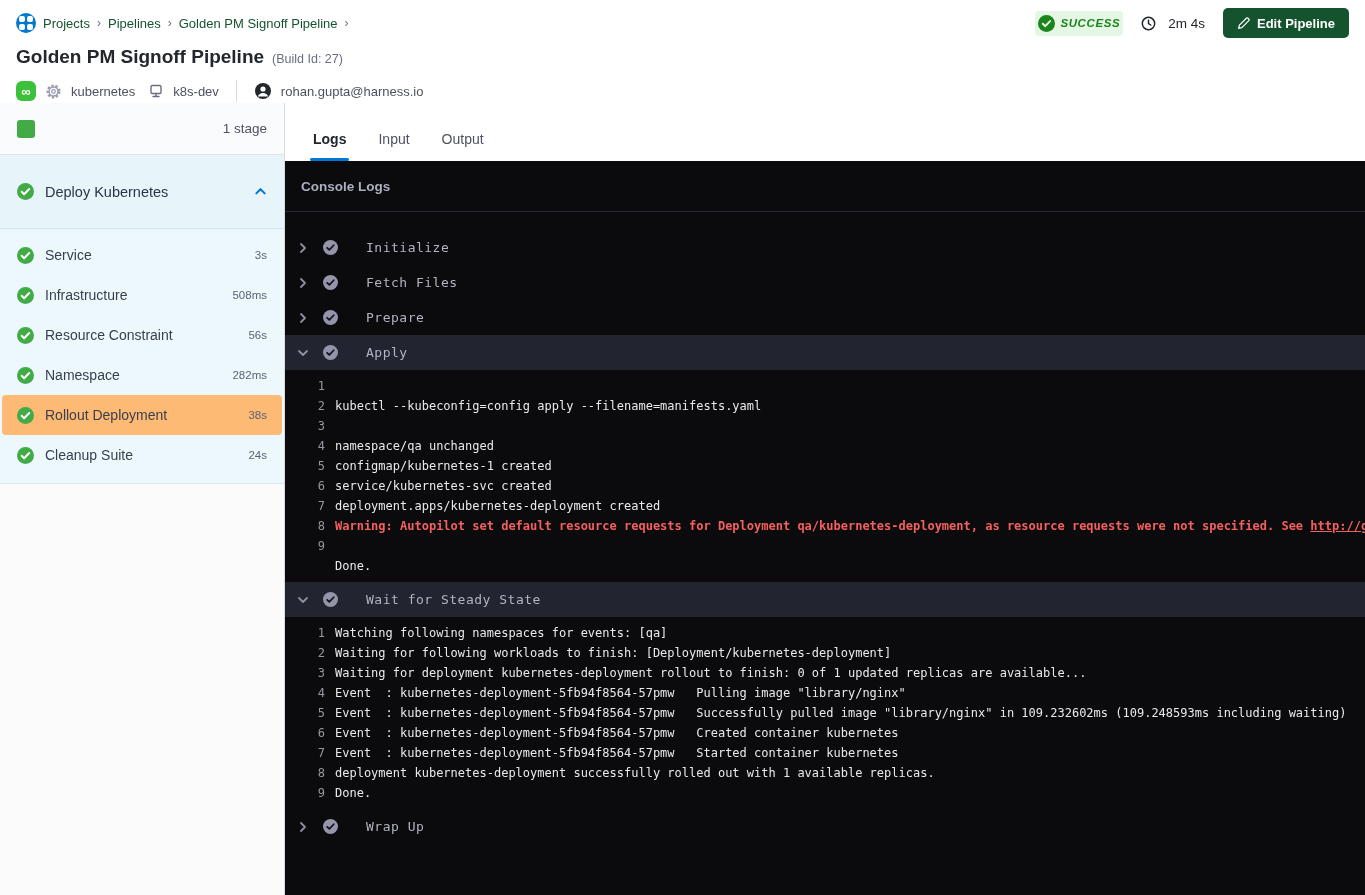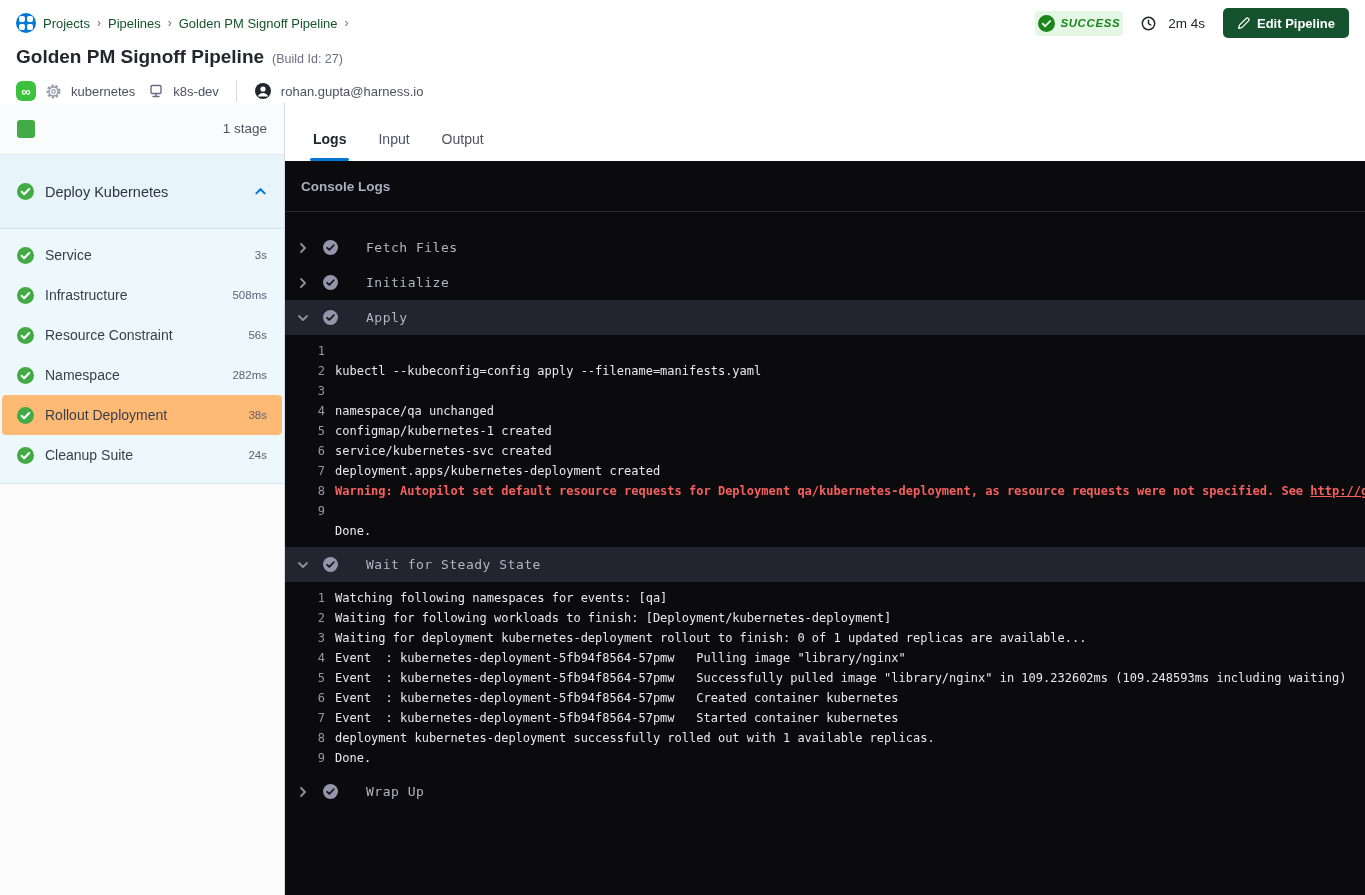--- a/index.html
+++ b/index.html
@@ -253,36 +253,48 @@
   <div class="sec-row">
     <span class="sec-chevron">
       <svg width="12" height="12" viewBox="0 0 12 12">
                   <path d="M4 2l4 4-4 4" stroke="#8e8fa0" stroke-width="1.8" fill="none" stroke-linecap="round" stroke-linejoin="round"></path>
                 </svg>
     </span>
     <svg class="sec-check" viewBox="0 0 16 16">
                 <circle cx="8" cy="8" r="8" fill="#9495ab"></circle>
                 <path d="M4.4 8.3l2.3 2.3 4.8-5" stroke="#15151b" stroke-width="1.9" fill="none" stroke-linecap="round" stroke-linejoin="round"></path>
               </svg>
+    <span class="sec-title">Initialize</span>
+  </div>
+
+  <div class="sec-row">
+    <span class="sec-chevron">
+      <svg width="12" height="12" viewBox="0 0 12 12">
+                  <path d="M4 2l4 4-4 4" stroke="#8e8fa0" stroke-width="1.8" fill="none" stroke-linecap="round" stroke-linejoin="round"></path>
+                </svg>
+    </span>
+    <svg class="sec-check" viewBox="0 0 16 16">
+                <circle cx="8" cy="8" r="8" fill="#9495ab"></circle>
+                <path d="M4.4 8.3l2.3 2.3 4.8-5" stroke="#15151b" stroke-width="1.9" fill="none" stroke-linecap="round" stroke-linejoin="round"></path>
+              </svg>
     <span class="sec-title">Fetch Files</span>
   </div>
 
   <div class="sec-row">
     <span class="sec-chevron">
       <svg width="12" height="12" viewBox="0 0 12 12">
                   <path d="M4 2l4 4-4 4" stroke="#8e8fa0" stroke-width="1.8" fill="none" stroke-linecap="round" stroke-linejoin="round"></path>
                 </svg>
     </span>
     <svg class="sec-check" viewBox="0 0 16 16">
                 <circle cx="8" cy="8" r="8" fill="#9495ab"></circle>
                 <path d="M4.4 8.3l2.3 2.3 4.8-5" stroke="#15151b" stroke-width="1.9" fill="none" stroke-linecap="round" stroke-linejoin="round"></path>
               </svg>
-    <span class="sec-title">Initialize</span>
-  </div>
-
+    <span class="sec-title">Prepare</span>
+  </div>
 
   <div class="sec-row expanded">
     <span class="sec-chevron">
       <svg width="12" height="12" viewBox="0 0 12 12">
                   <path d="M4 2l4 4-4 4" stroke="#8e8fa0" stroke-width="1.8" fill="none" stroke-linecap="round" stroke-linejoin="round"></path>
                 </svg>
     </span>
     <svg class="sec-check" viewBox="0 0 16 16">
                 <circle cx="8" cy="8" r="8" fill="#9495ab"></circle>
                 <path d="M4.4 8.3l2.3 2.3 4.8-5" stroke="#15151b" stroke-width="1.9" fill="none" stroke-linecap="round" stroke-linejoin="round"></path>

